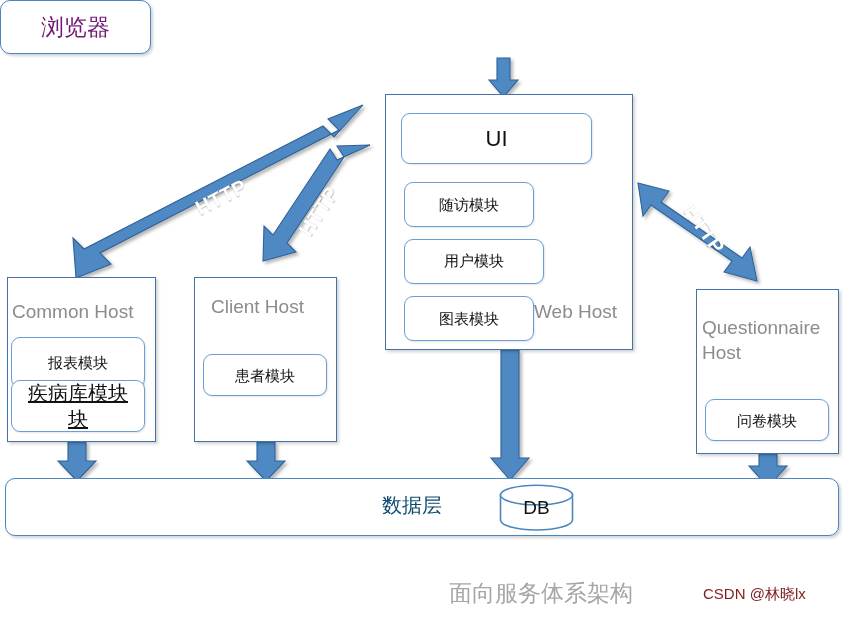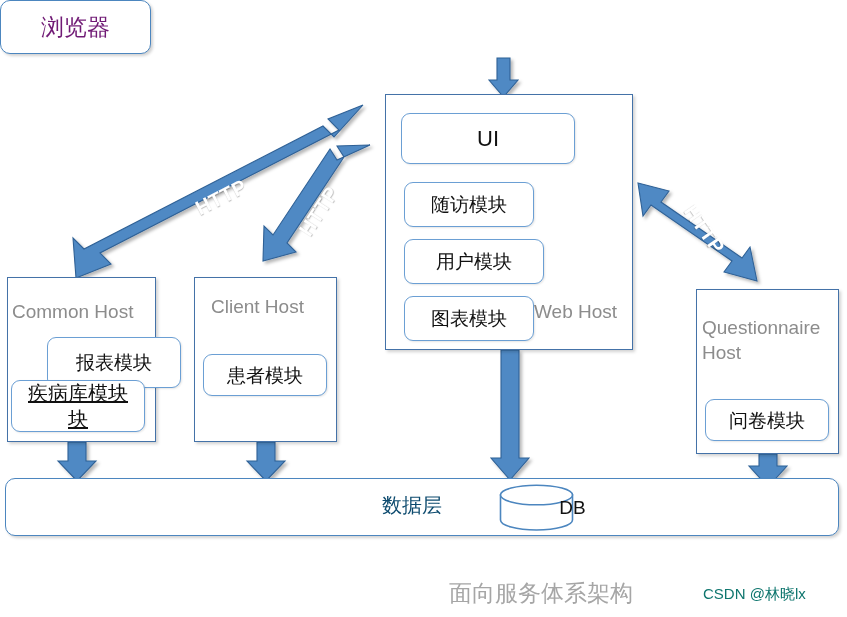--- a/index.html
+++ b/index.html
@@ -13,42 +13,42 @@
        border:1px solid #4472a8;}
   .host-box{border:1px solid #4472a8;box-shadow:2px 2px 3px rgba(0,0,0,.18);}
 
   .host-label{position:absolute;color:#8c8c8c;font-size:19px;line-height:25px;
               white-space:pre-line;}
 
   
   .module{position:absolute;box-sizing:border-box;background:#ffffff;
           border:1.3px solid #6b9fd4;border-radius:9px;
           display:flex;align-items:center;justify-content:center;
-          color:#111;font-size:19px;line-height:25px;text-align:center;
+          color:#111;font-size:15px;line-height:25px;text-align:center;
           box-shadow:1px 1px 2px rgba(0,0,0,.10);}
   .module.two-line{line-height:26px;}
 
   
   #browser-box{left:429px;top:6px;width:149px;height:52px;
                border:1.6px solid #4c86bf;border-radius:10px;
                background:#fff;display:flex;align-items:center;justify-content:center;
                font-size:23px;color:#701a75;box-shadow:2px 2px 3px rgba(0,0,0,.18);}
 
   
   #web-host{left:385px;top:94px;width:248px;height:256px;}
-  #ui-module{left:401px;top:113px;width:174px;height:51px;font-size:22px;}
+  #ui-module{left:401px;top:113px;width:191px;height:51px;font-size:22px;}
   #follow-module{left:404px;top:182px;width:130px;height:45px;}
   #user-module{left:404px;top:239px;width:140px;height:45px;font-family:Liberation Serif, serif;}
   #chart-module{left:404px;top:296px;width:130px;height:45px;}
   #web-host-label{left:534px;top:299px;}
 
   
   #common-host{left:7px;top:277px;width:149px;height:165px;}
   #common-host-label{left:12px;top:299px;}
-  #report-module{left:11px;top:337px;width:134px;height:51px;margin-left:36px;}
+  #report-module{left:11px;top:337px;width:134px;height:51px;}
   #disease-module{left:11px;top:380px;width:134px;height:52px;font-size:20px;}
 
   
   #client-host{left:194px;top:277px;width:143px;height:165px;}
   #client-host-label{left:211px;top:294px;}
   #patient-module{left:203px;top:354px;width:124px;height:42px;}
 
   
   #quest-host{left:696px;top:289px;width:143px;height:165px;}
   #quest-host-label{left:702px;top:315px;width:140px;}
@@ -58,25 +58,25 @@
   #data-layer{left:5px;top:478px;width:834px;height:58px;
               border:1.6px solid #4c86bf;border-radius:10px;background:#fff;
               box-shadow:2px 2px 3px rgba(0,0,0,.18);}
   #data-layer-text{position:absolute;left:382px;top:492px;font-size:20px;color:#0c4a6e;text-align:center;}
 
   
   #db-cyl{position:absolute;left:499px;top:484px;width:75px;height:47px;}
   #db-cyl svg{display:block;}
   #db-label{position:absolute;left:499px;top:484px;width:75px;height:47px;
             display:flex;align-items:center;justify-content:center;
-            font-size:19px;color:#111;margin-left:36px;}
+            font-size:19px;color:#111;}
 
   
   #caption{position:absolute;left:449px;top:578px;font-size:23px;color:#a6a6a6;}
-  #watermark{position:absolute;left:703px;top:585px;font-size:15px;color:#0f766e;}
+  #watermark{position:absolute;left:703px;top:585px;font-size:15px;color:#7f1d1d;}
 
   
   #arrows{position:absolute;left:0;top:0;width:847px;height:617px;}
   .http-text{position:absolute;color:#ffffff;font-size:20px;font-weight:bold;
              letter-spacing:.5px;text-shadow:0 1px 1px rgba(0,0,0,.25);
              transform-origin:center center;white-space:nowrap;}
 </style>
 </head>
 <body>
 

